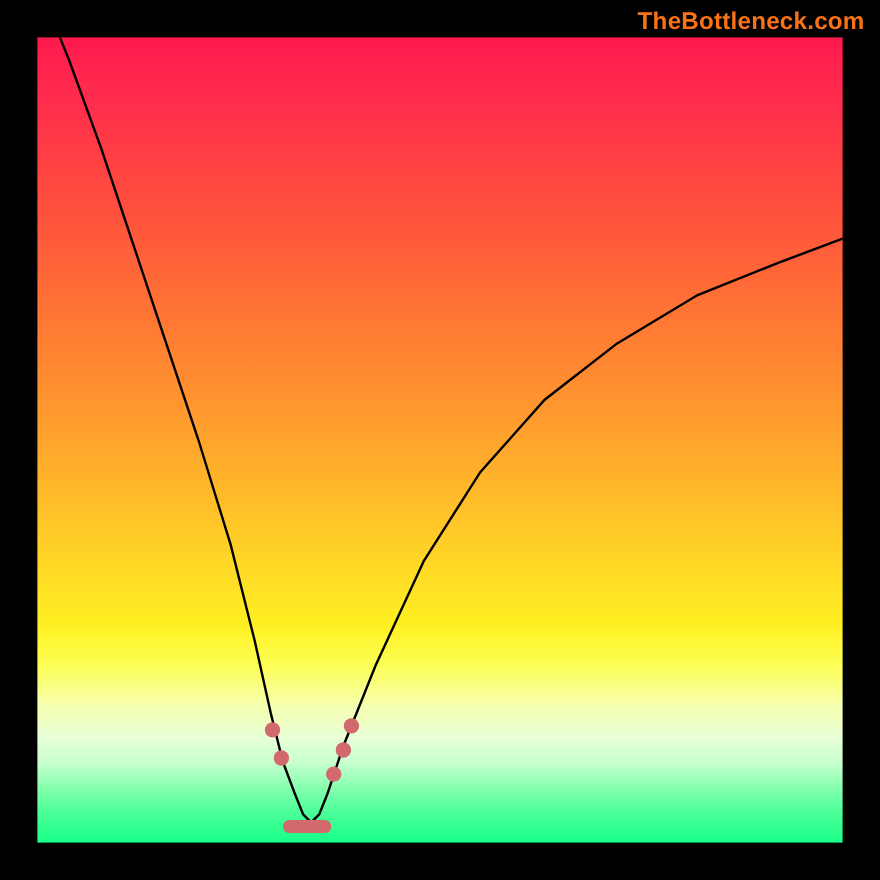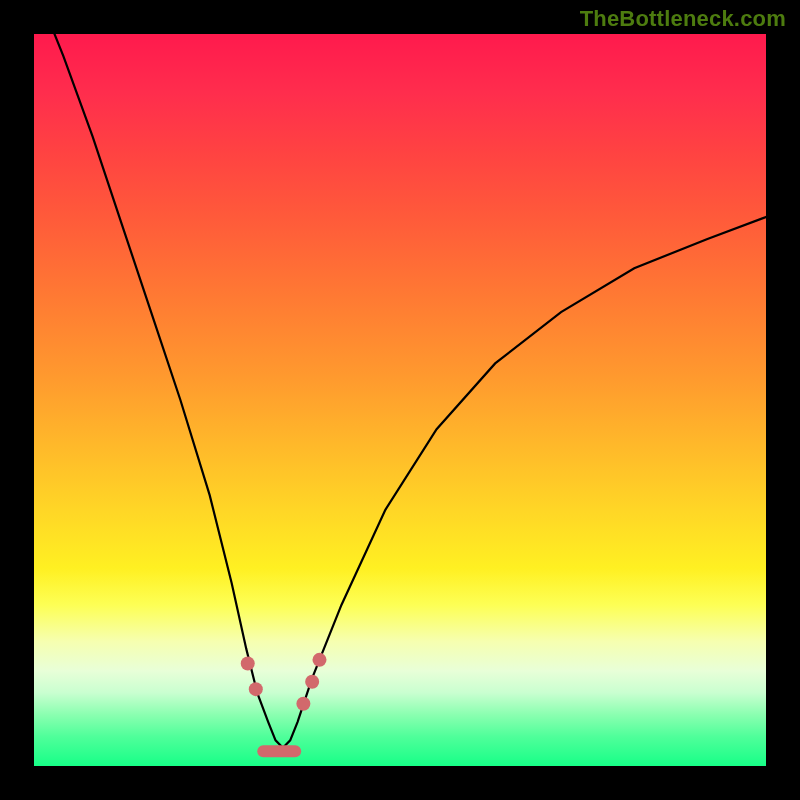--- a/index.html
+++ b/index.html
@@ -42,21 +42,21 @@
       #c9ffd0 90%,
       #8affb0 93%,
       #4fff9a 96%,
       #17ff87 100%
     );
   }
   .branding {
     position: absolute;
     top: 6px;
     right: 14px;
-    color: #4d7c0f;
+    color: #f97316;
     font-size: 22px;
     font-weight: 600;
     letter-spacing: 0.2px;
     user-select: none;
   }
   svg.overlay {
     position: absolute;
     left: 0;
     top: 0;
     width: 732px;

